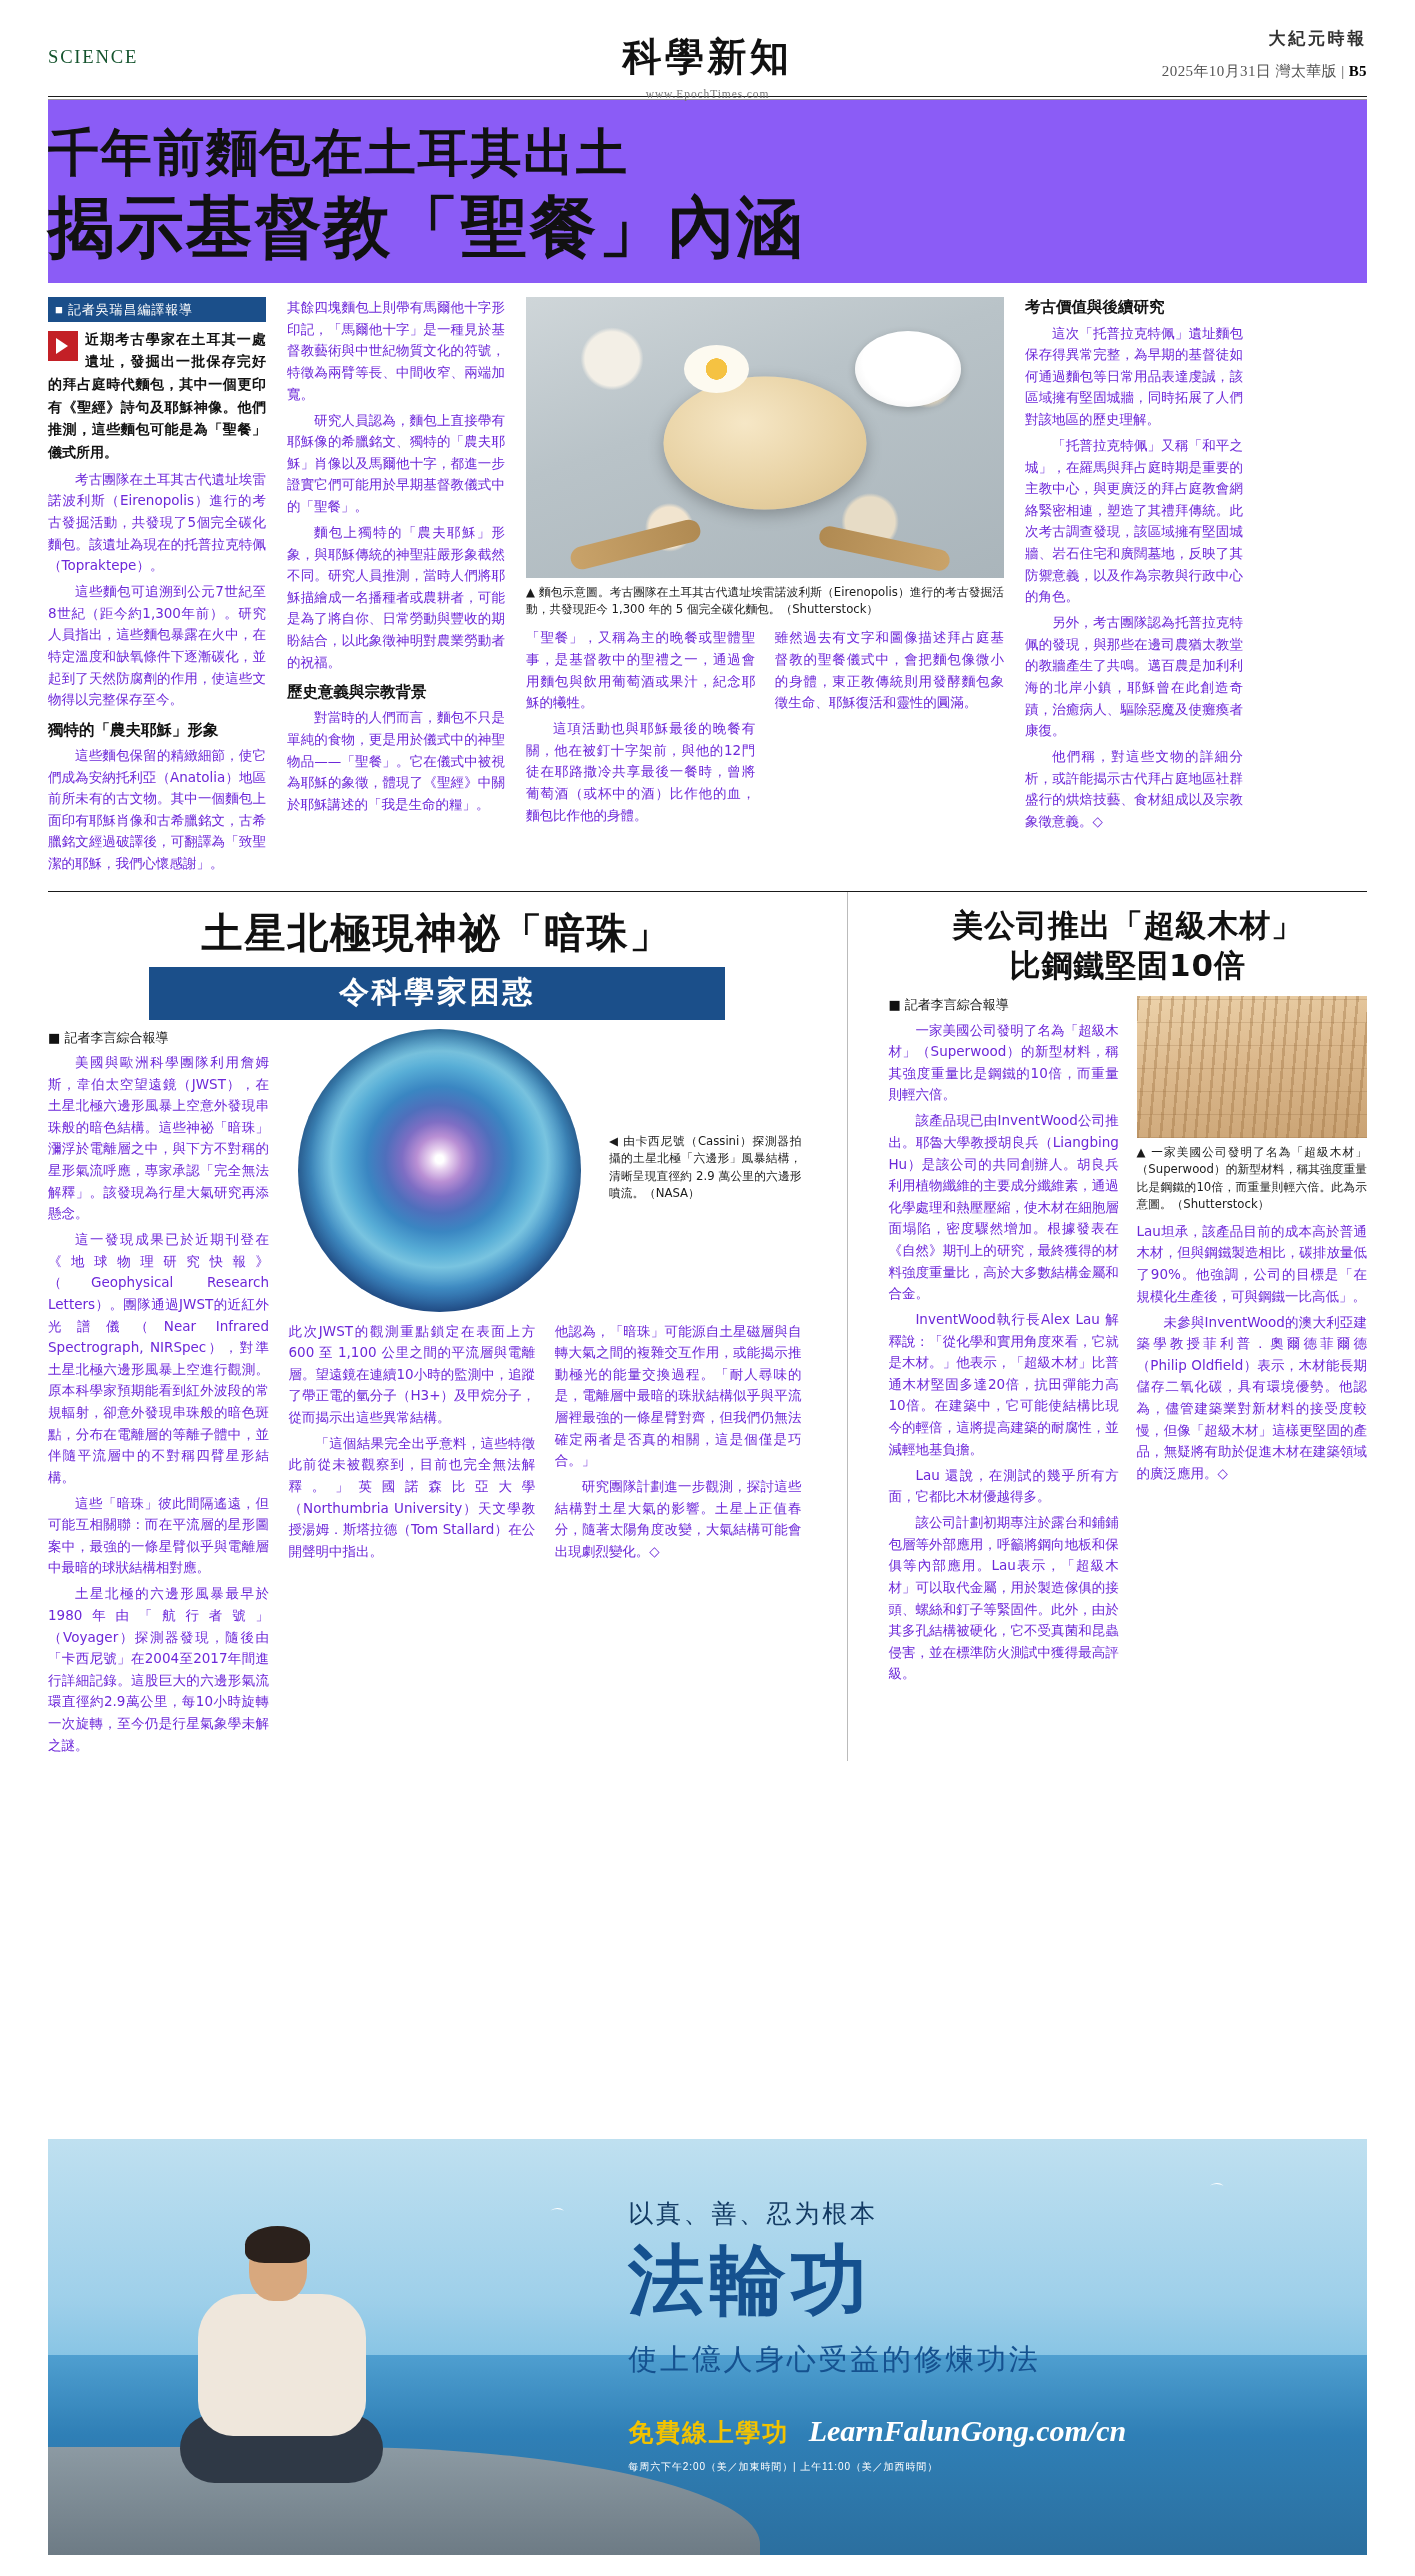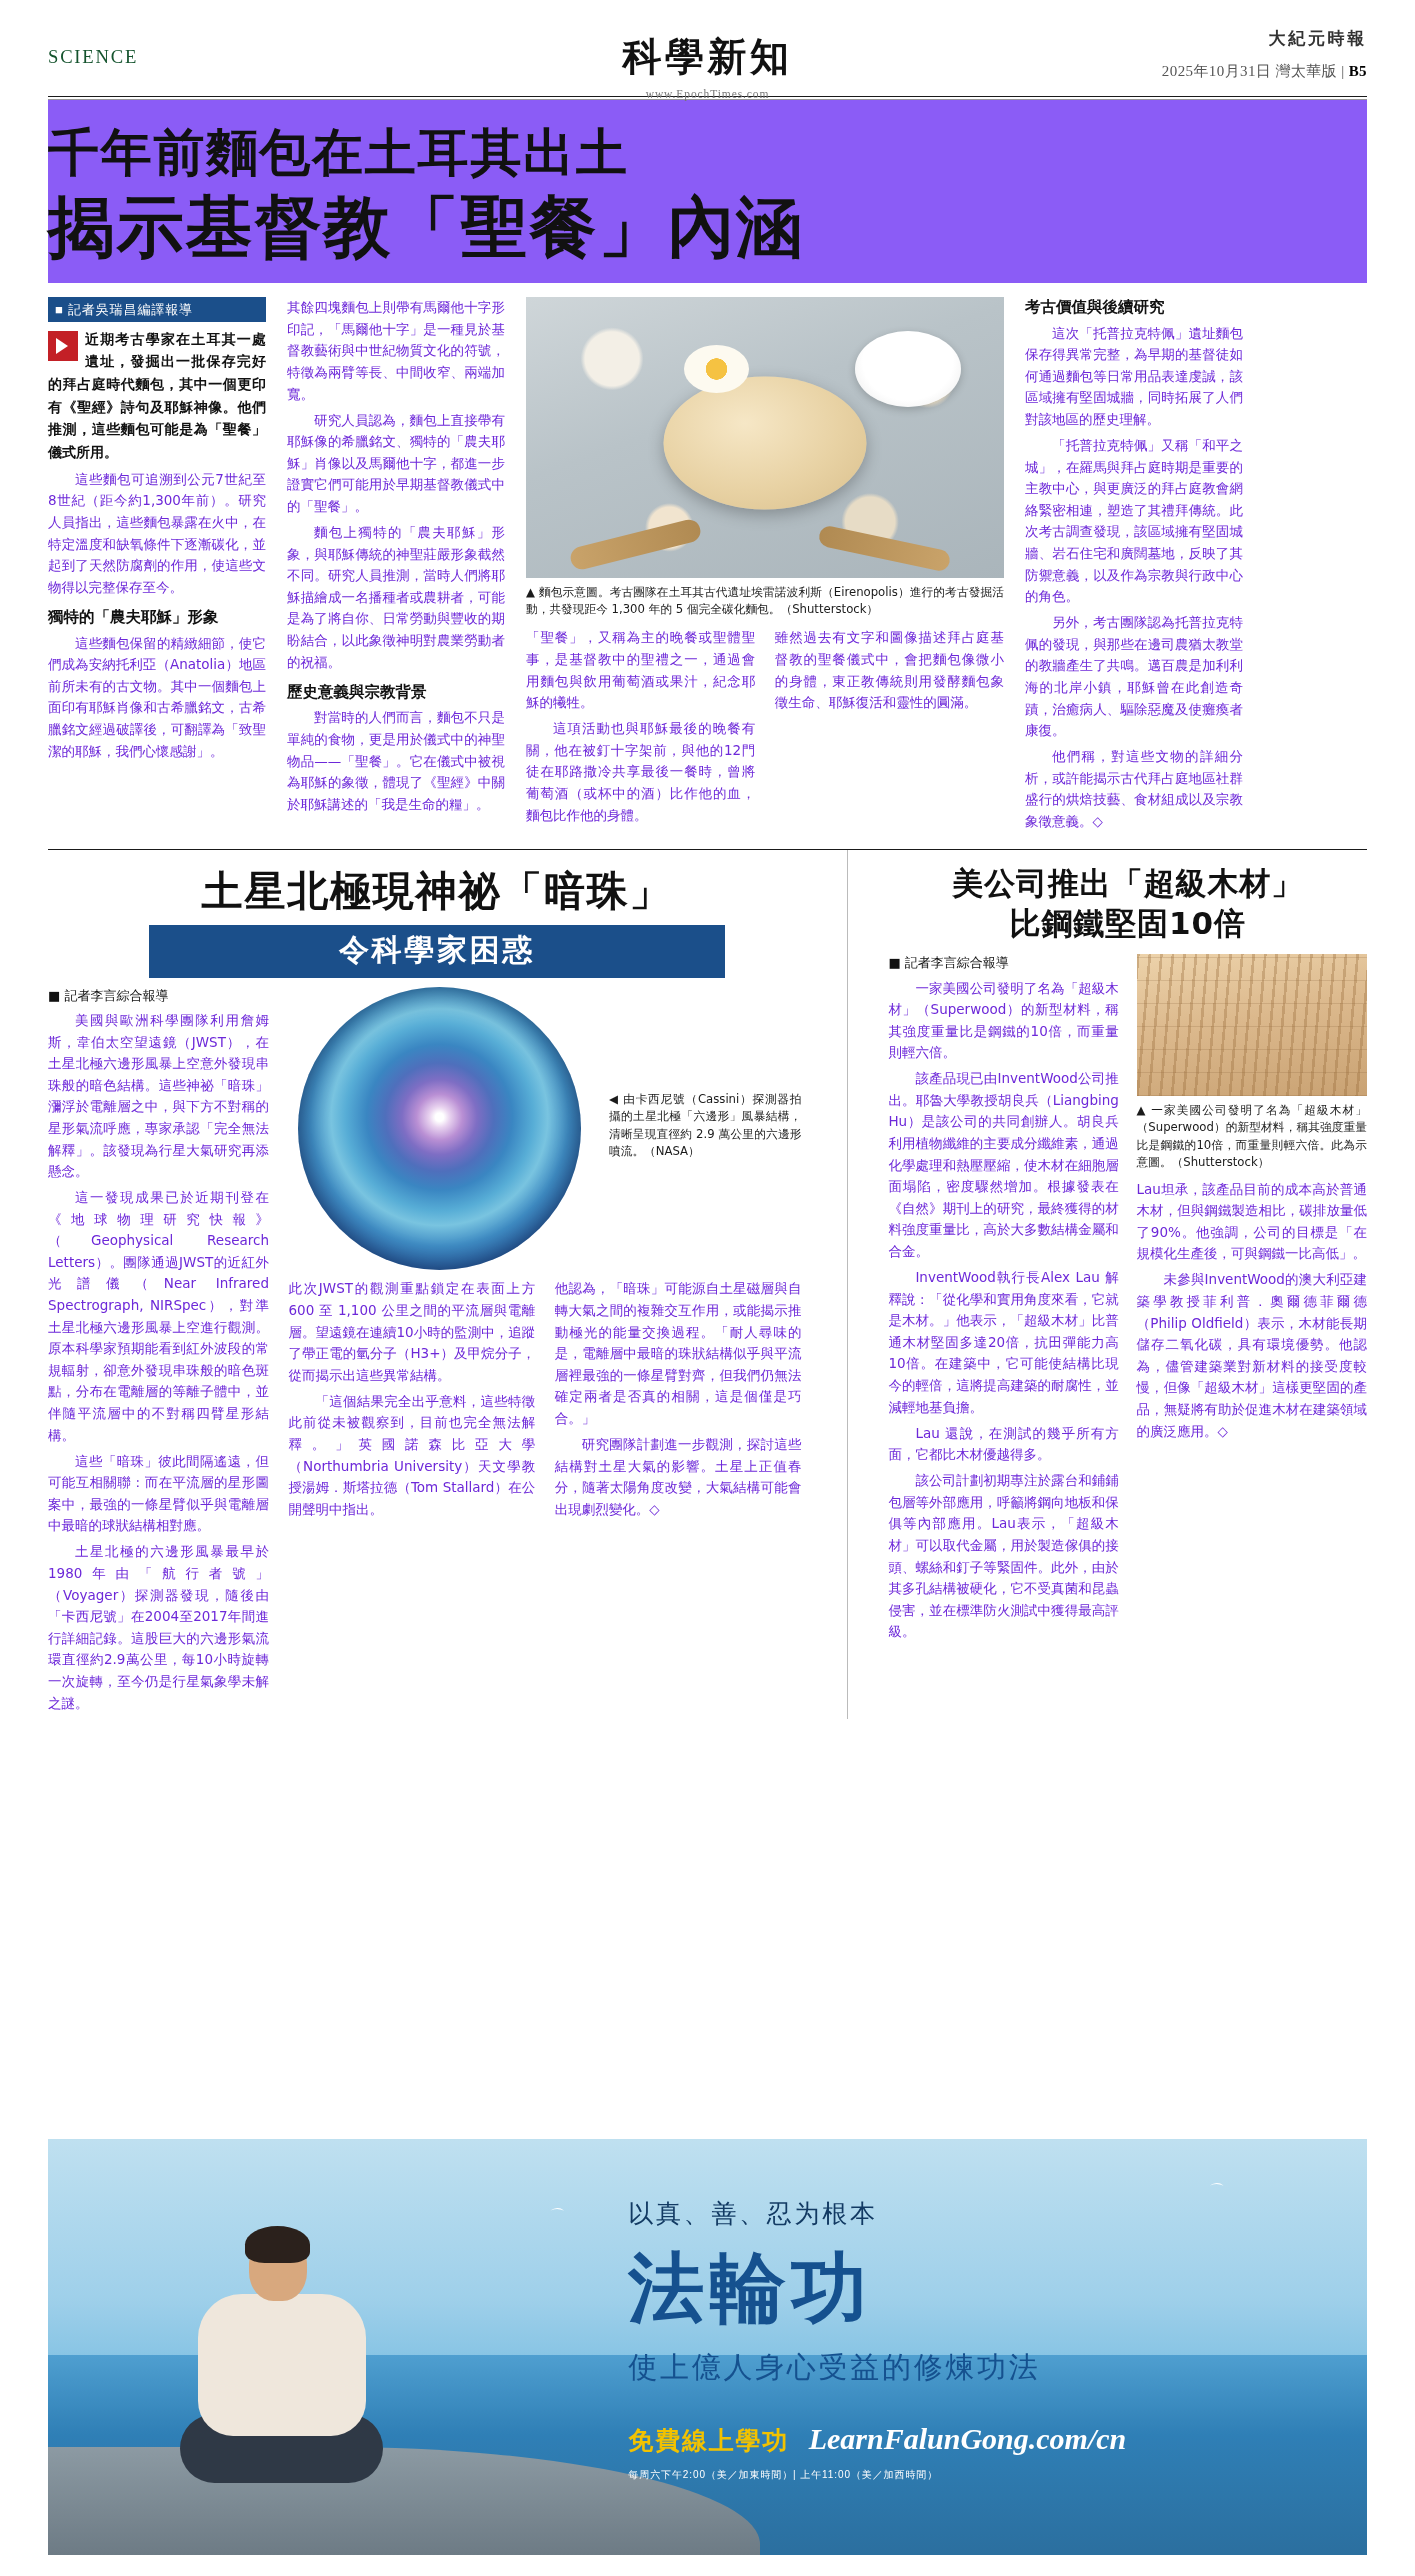--- a/index.html
+++ b/index.html
@@ -197,21 +197,21 @@
   .ad-head { position:absolute; left:69px; top:0; width:58px; height:69px; border-radius:46% 46% 42% 42%;
     background:#d8a87e; }
   .ad-hair { position:absolute; left:65px; top:-5.3px; width:65px; height:37px; border-radius:50% 50% 30% 30%;
     background:#2b211c; }
   .ad-body { position:absolute; left:17.7px; top:62px; width:168px; height:142px; border-radius:44px 44px 35px 35px;
     background:#efe7dc; }
   .ad-legs { position:absolute; left:0px; top:182px; width:203px; height:69px; border-radius:35px;
     background:#2f3946; }
   .ad-text { position:absolute; left:44%; top:14%; right:4%; }
   .ad-l1 { font-family:"DejaVu Sans",sans-serif; font-size:25px; color:#123a63; letter-spacing:2.7px; }
-  .ad-l2 { font-family:"DejaVu Sans",sans-serif; font-weight:bold; font-size:76px; color:#15518f; letter-spacing:5.3px; margin:8px 0 7px 0; }
+  .ad-l2 { font-family:"DejaVu Sans",sans-serif; font-weight:bold; font-size:76px; color:#15518f; letter-spacing:5.3px; margin:0 0 7px 0; }
   .ad-l3 { font-family:"DejaVu Sans",sans-serif; font-size:29px; color:#15518f; letter-spacing:2.7px; }
   .ad-cta { margin-top:34px; display:flex; align-items:baseline; gap:19.5px; }
   .ad-cta-y { font-family:"DejaVu Sans",sans-serif; font-weight:bold; font-size:25px; color:#f2c200; letter-spacing:1.8px; }
   .ad-cta-w { font-family:"Liberation Serif",serif; font-weight:bold; font-style:italic; font-size:30px; color:#ffffff; }
   .ad-sub { margin-top:10.6px; font-family:Liberation Sans, sans-serif; font-size:10px; color:#ffffff; letter-spacing:0.9px; }
   .gull { position:absolute; color:#fff; font-size:16px; }
 </style>
 </head>
 <body>
 
@@ -240,20 +240,21 @@
   </div>
 
   <div class="cols" style="margin-top:14px;">
 
     <div class="col" style="flex:0 0 218px;">
       <div class="byline">■ 記者吳瑞昌編譯報導</div>
       <div class="lead">
         <span class="dropmark"></span>
         <span>近期考古學家在土耳其一處遺址，發掘出一批保存完好的拜占庭時代麵包，其中一個更印有《聖經》詩句及耶穌神像。他們推測，這些麵包可能是為「聖餐」儀式所用。</span>
       </div>
+      <p class="body">考古團隊在土耳其古代遺址埃雷諾波利斯（Eirenopolis）進行的考古發掘活動，共發現了5個完全碳化麵包。該遺址為現在的托普拉克特佩（Topraktepe）。</p>
       <p class="body">這些麵包可追溯到公元7世紀至8世紀（距今約1,300年前）。研究人員指出，這些麵包暴露在火中，在特定溫度和缺氧條件下逐漸碳化，並起到了天然防腐劑的作用，使這些文物得以完整保存至今。</p>
       <div class="subhead">獨特的「農夫耶穌」形象</div>
       <p class="body">這些麵包保留的精緻細節，使它們成為安納托利亞（Anatolia）地區前所未有的古文物。其中一個麵包上面印有耶穌肖像和古希臘銘文，古希臘銘文經過破譯後，可翻譯為「致聖潔的耶穌，我們心懷感謝」。</p>
     </div>
 
     <div class="col" style="flex:0 0 218px;">
       <p class="body noind">其餘四塊麵包上則帶有馬爾他十字形印記，「馬爾他十字」是一種見於基督教藝術與中世紀物質文化的符號，特徵為兩臂等長、中間收窄、兩端加寬。</p>
       <p class="body">研究人員認為，麵包上直接帶有耶穌像的希臘銘文、獨特的「農夫耶穌」肖像以及馬爾他十字，都進一步證實它們可能用於早期基督教儀式中的「聖餐」。</p>
       <p class="body">麵包上獨特的「農夫耶穌」形象，與耶穌傳統的神聖莊嚴形象截然不同。研究人員推測，當時人們將耶穌描繪成一名播種者或農耕者，可能是為了將自你、日常勞動與豐收的期盼結合，以此象徵神明對農業勞動者的祝福。</p>
       <div class="subhead">歷史意義與宗教背景</div>

